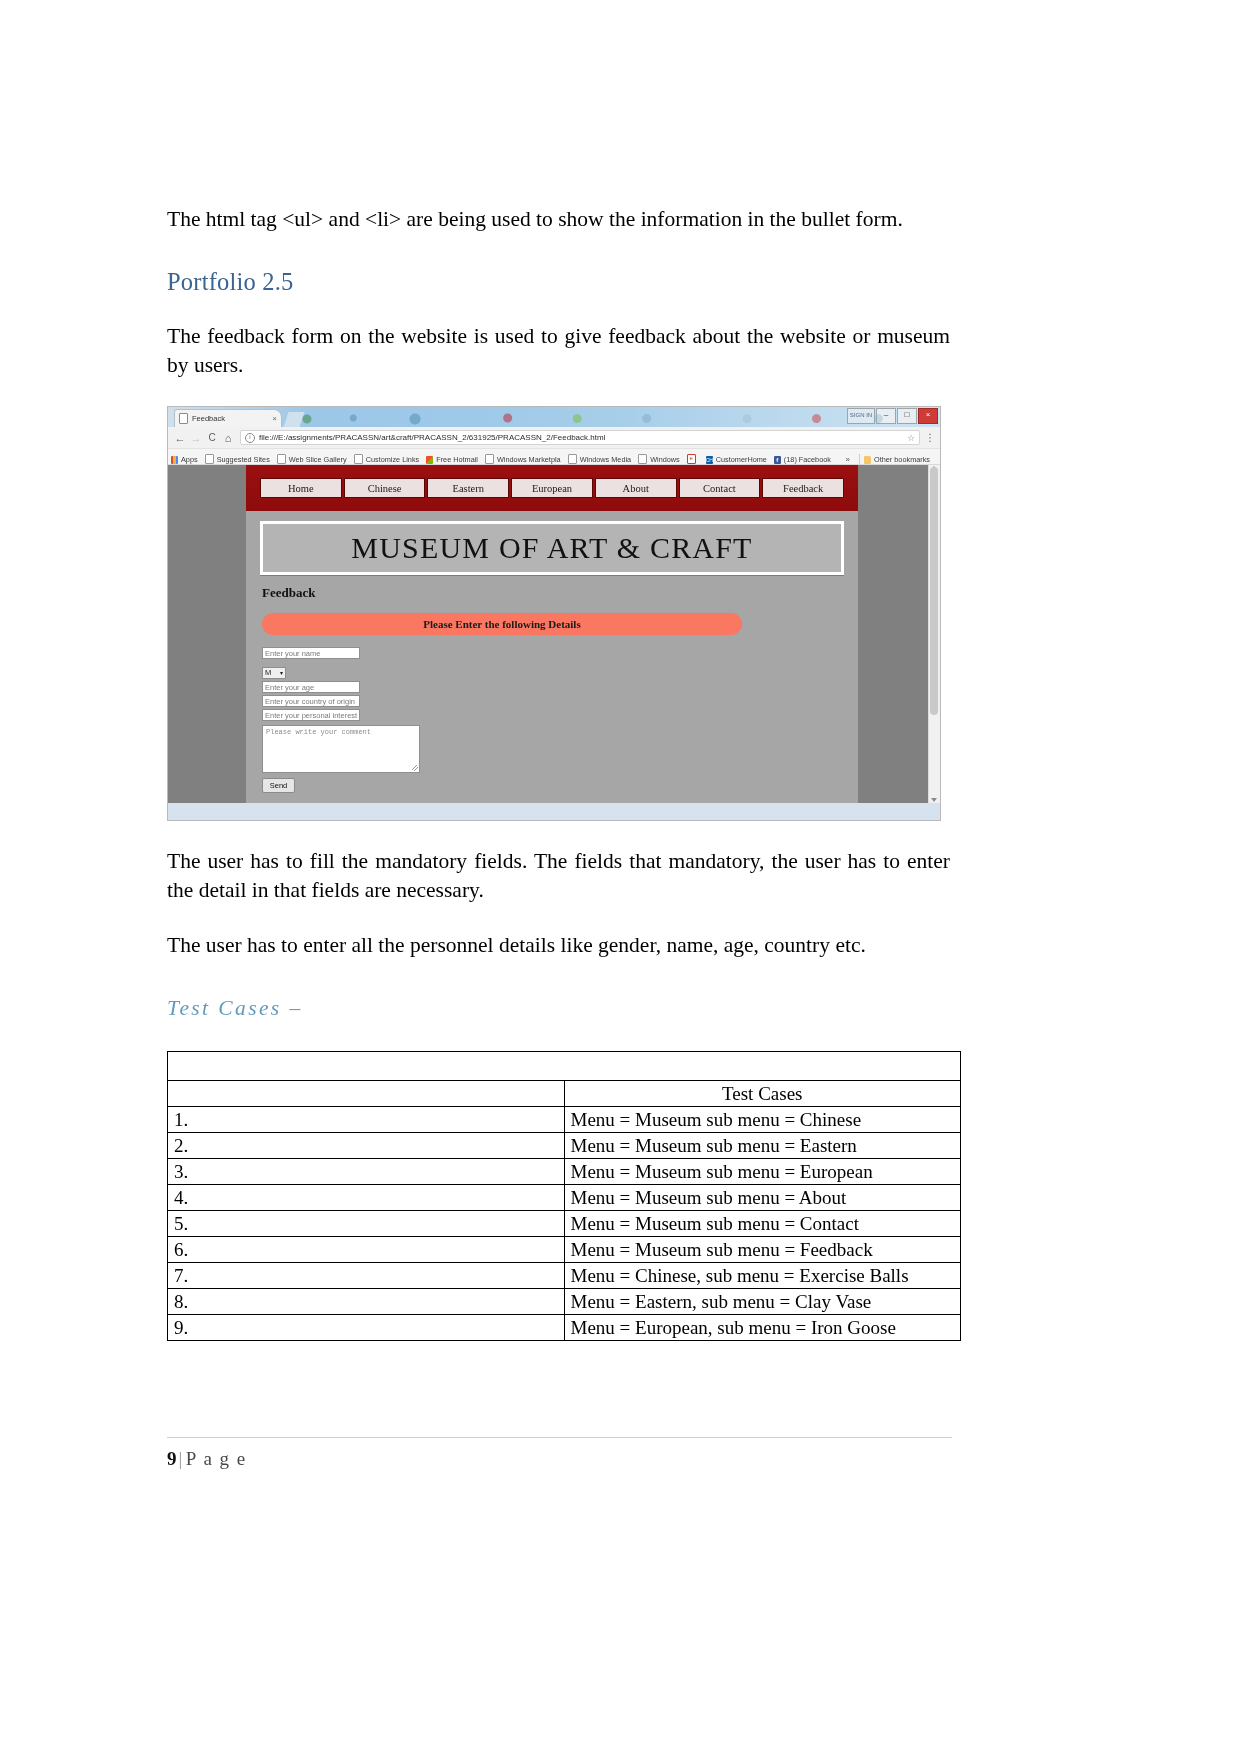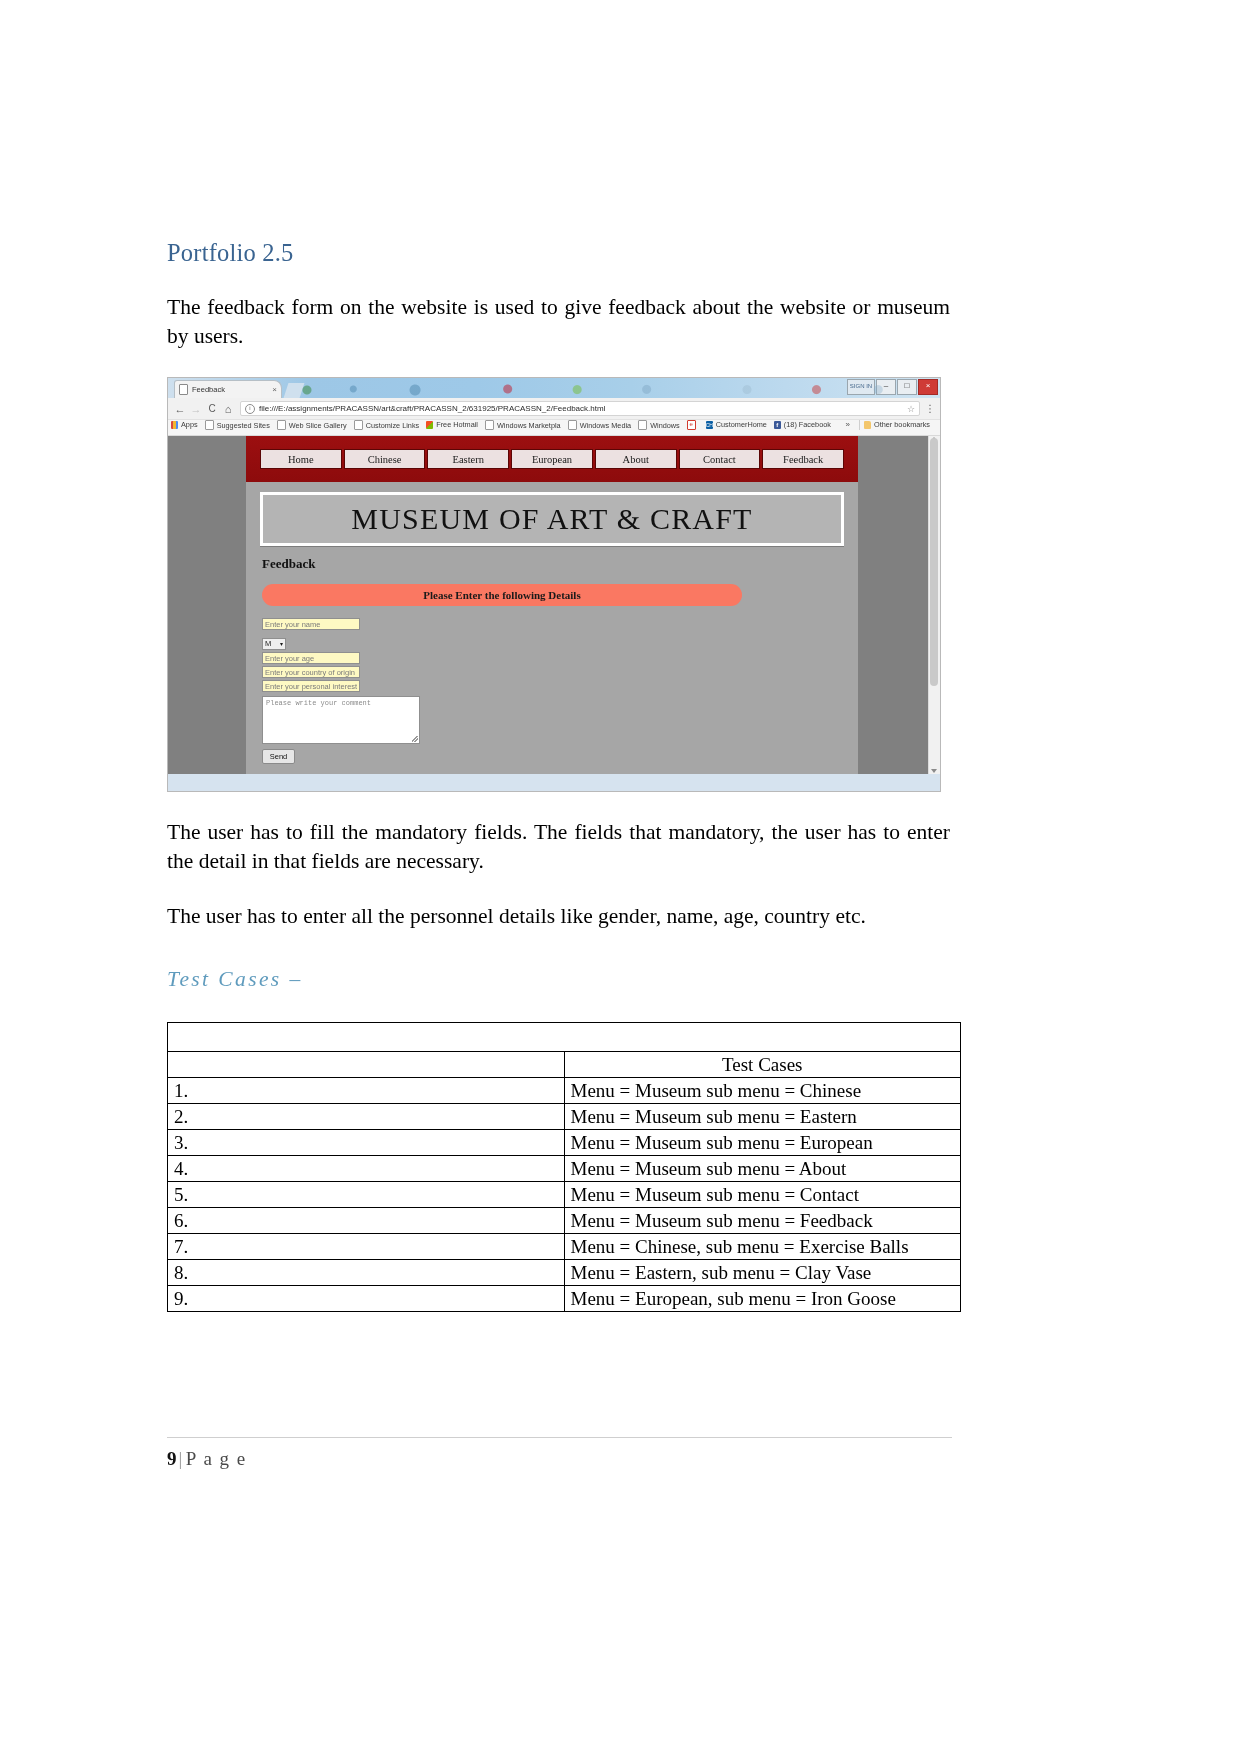--- a/index.html
+++ b/index.html
@@ -210,21 +210,21 @@
     color: #5c5c5c;
     letter-spacing: 0;
   }
 
   
   .bookmarks {
     height: 16px;
     background: #f5f5f5;
     border-bottom: 1px solid #d9d9d9;
     display: flex;
-    align-items: flex-start;
+    align-items: flex-end;
     padding: 0 3px;
     box-sizing: border-box;
     font-family: "Liberation Sans", sans-serif;
     font-size: 7.3px;
     color: #3b3b3b;
     white-space: nowrap;
     overflow: hidden;
   }
   .bm {
     display: flex;
@@ -358,21 +358,21 @@
     color: #1a1a1a;
   }
 
   .formwrap {
     margin: 12px 0 0 16px;
   }
   .field {
     display: block;
     width: 98px;
     height: 12px;
-    background: #fef9c3;
+    background: #ffffff;
     border: 1px solid #8f8f8f;
     font-family: "Liberation Sans", sans-serif;
     font-size: 7.5px;
     color: #7b7b7b;
     padding: 0 2px;
     margin-bottom: 2px;
     box-sizing: border-box;
     line-height: 11px;
     white-space: nowrap;
     overflow: hidden;
@@ -472,20 +472,21 @@
   }
   .footer .pg b { color: #111; letter-spacing: 0; }
   .footer .pg .bar { color: #9a9a9a; padding: 0 2px; }
 </style>
 </head>
 <body>
 
 <div class="page">
   <div class="content">
 
+    <p class="para">The html tag &lt;ul&gt; and &lt;li&gt; are being used to show the information in the bullet form.</p>
 
     <h2 class="portfolio">Portfolio 2.5</h2>
 
     <p class="para">The feedback form on the website is used to give feedback about the website or museum by users.</p>
 
     <div class="shot">
 
       <div class="tabstrip">
         <div class="tab">
           <span class="page-ico"></span>

